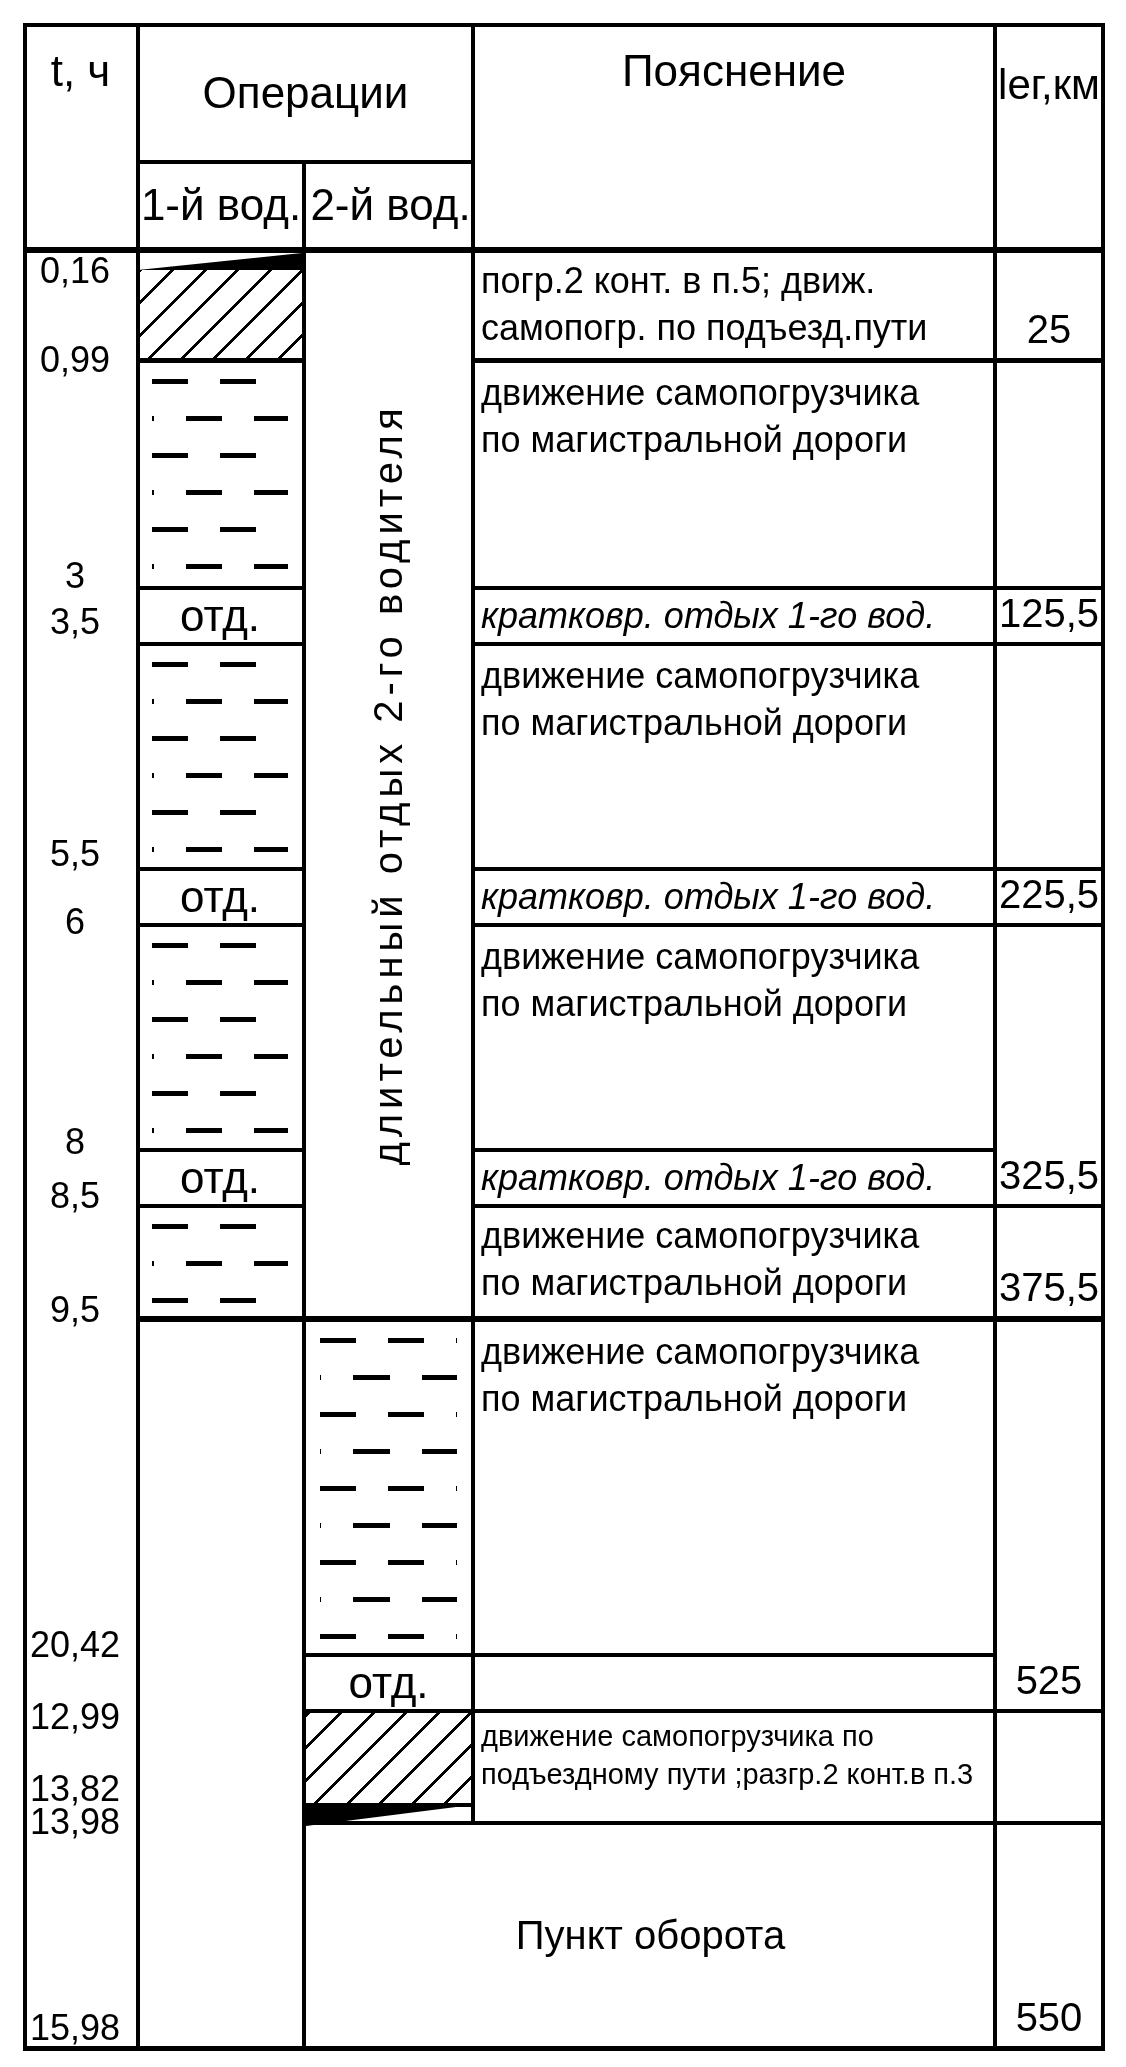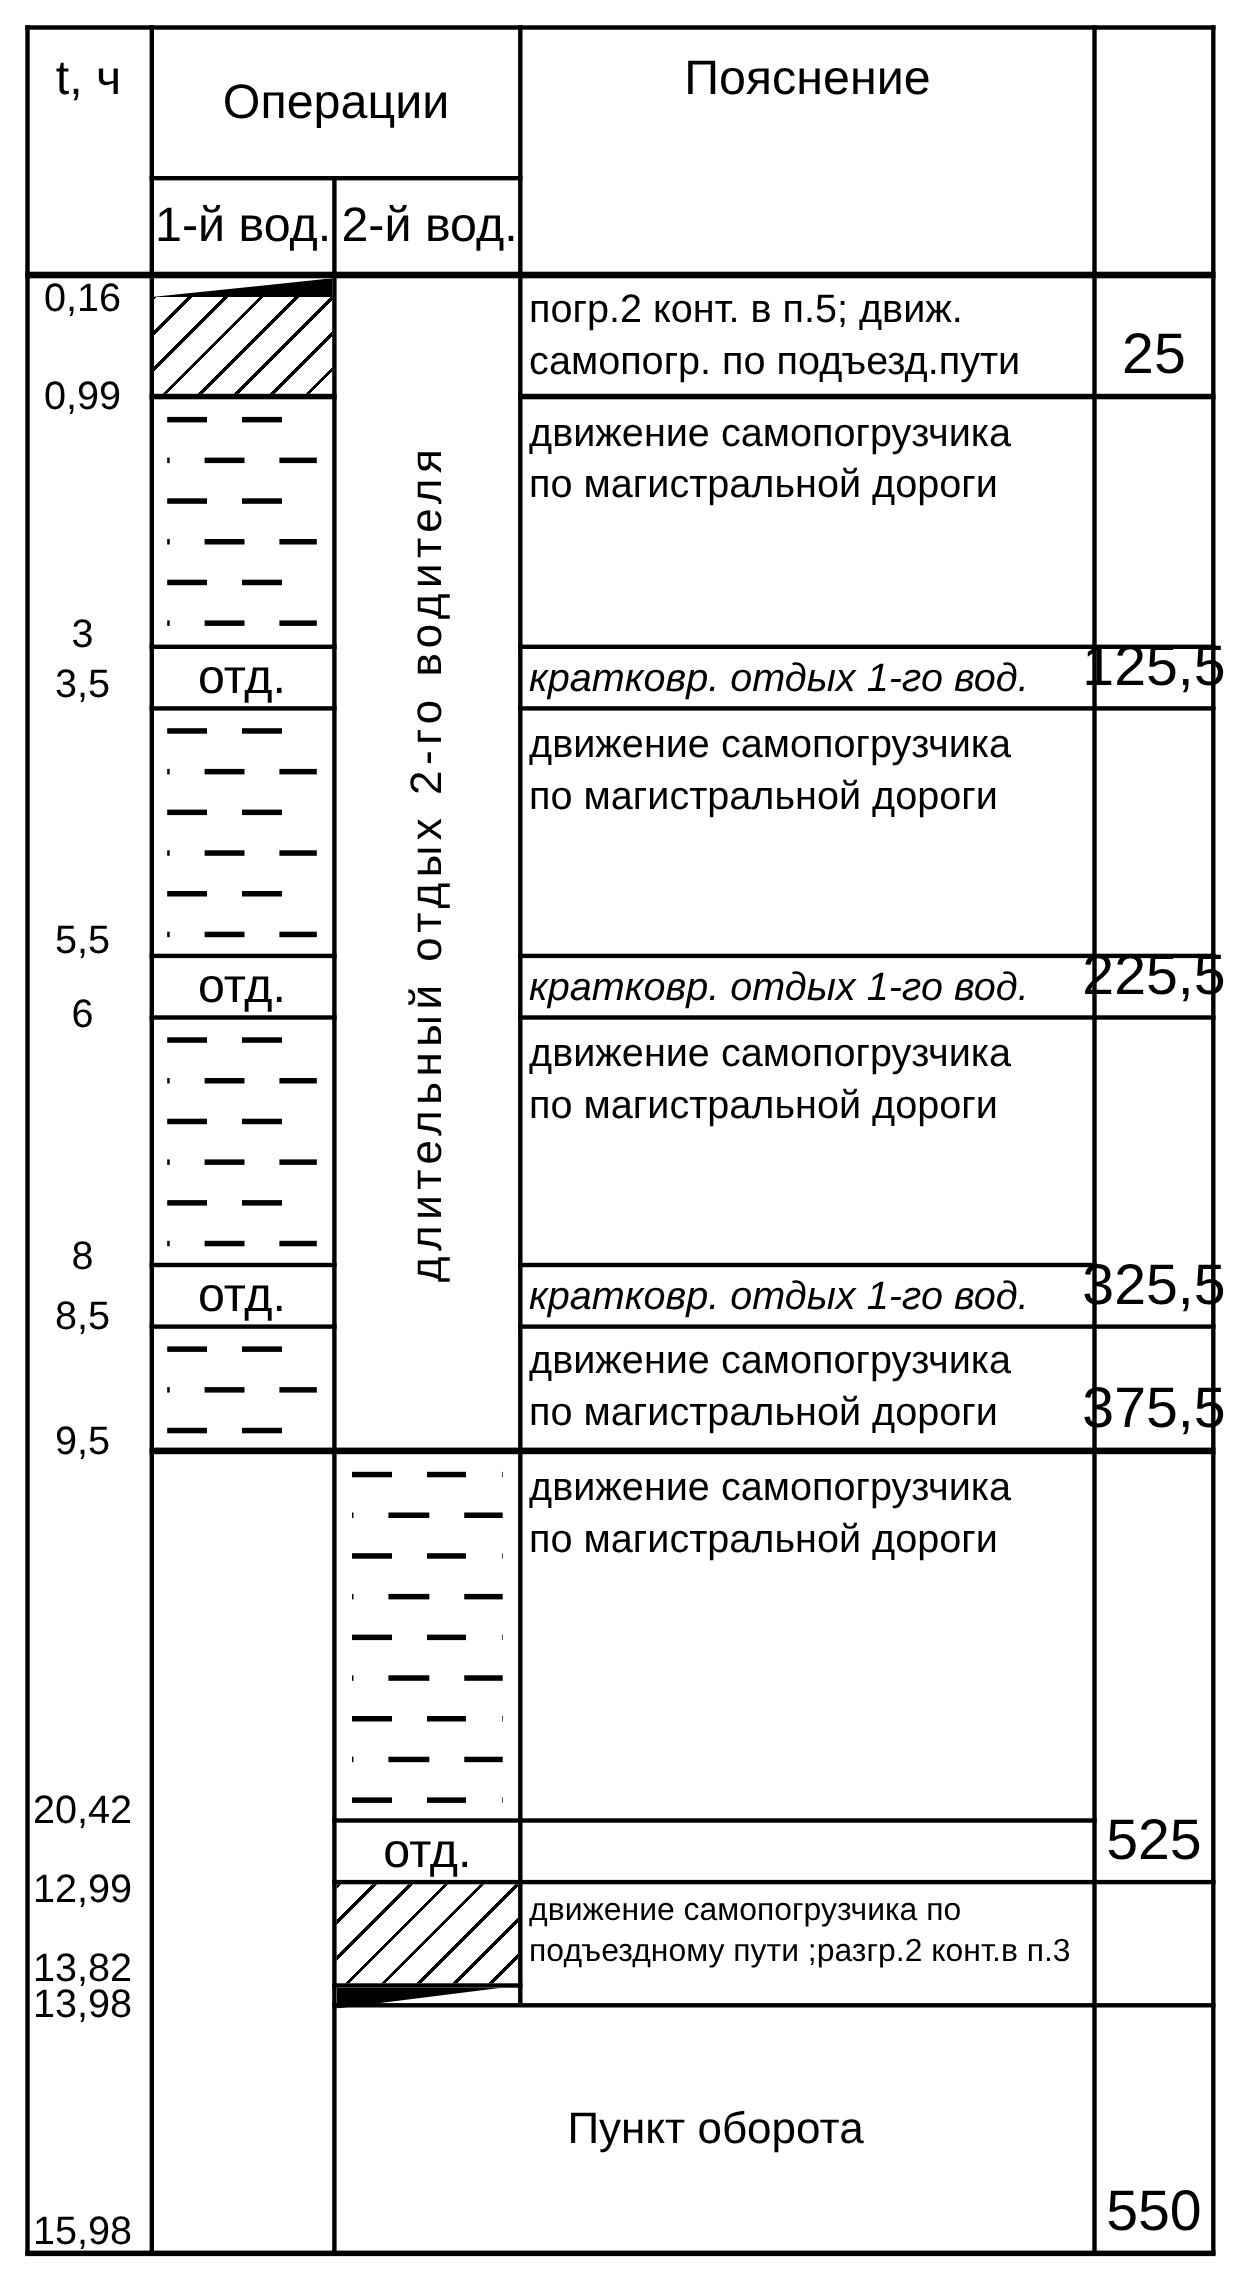--- a/index.html
+++ b/index.html
@@ -14,21 +14,21 @@
             background:repeating-linear-gradient(90deg,#000 0 36px,transparent 36px 68px);}
   .dash-row.alt{background-position-x:34px;}
   .wedge1{position:absolute;background:#000;clip-path:polygon(0 100%,100% 0,100% 100%);}
   .wedge2{position:absolute;background:#000;clip-path:polygon(0 0,100% 0,0 100%);}
   .tick{position:absolute;left:25px;width:100px;text-align:center;padding-right:6px;
         font-size:36px;line-height:42px;height:42px;}
   .hdr{font-size:44px;}
   .expl{position:absolute;left:481px;font-size:36px;line-height:47px;}
   .expl-rest{position:absolute;left:481px;width:510px;font-size:36px;display:flex;align-items:center;font-style:italic;}
   .km{position:absolute;left:997px;width:104px;display:flex;justify-content:center;
-      align-items:flex-end;font-size:52px;padding-bottom:4px;box-sizing:border-box;}
+      align-items:flex-end;font-size:40px;padding-bottom:4px;box-sizing:border-box;}
   .otd{position:absolute;font-size:44px;display:flex;align-items:center;justify-content:center;}
   .vtext{position:absolute;display:flex;align-items:center;justify-content:center;}
   .vtext span{transform:rotate(-90deg);white-space:nowrap;font-size:40px;letter-spacing:5px;}
 </style>
 </head>
 <body>
 
 <div id="stage">
 
   <div class="vl" style="left:23px;top:23px;width:4px;height:2027px"></div>
@@ -63,20 +63,23 @@
   <div class="hl" style="top:2046px;left:23px;width:1082px;height:5px"></div>
 
   <div class="cell flexc hdr" style="left:136px;top:25px;width:339px;height:135px">
     <span>Операции</span>
   </div>
   <div class="cell flexc hdr" style="left:25px;top:25px;width:111px;height:92px">
     <span>t, ч</span>
   </div>
   <div class="cell flexc hdr" style="left:475px;top:25px;width:518px;height:92px">
     <span>Пояснение</span>
+  </div>
+  <div class="cell flexc" style="left:995px;top:25px;width:108px;height:120px;font-size:42px">
+    <span>lег,км</span>
   </div>
   <div class="cell flexc hdr" style="left:136px;top:160px;width:170px;height:90px">
     <span>1-й вод.</span>
   </div>
   <div class="cell flexc hdr" style="left:306px;top:160px;width:169px;height:90px">
     <span>2-й вод.</span>
   </div>
 
   <div class="tick" style="top:250px">0,16</div>
   <div class="tick" style="top:339px">0,99</div>

